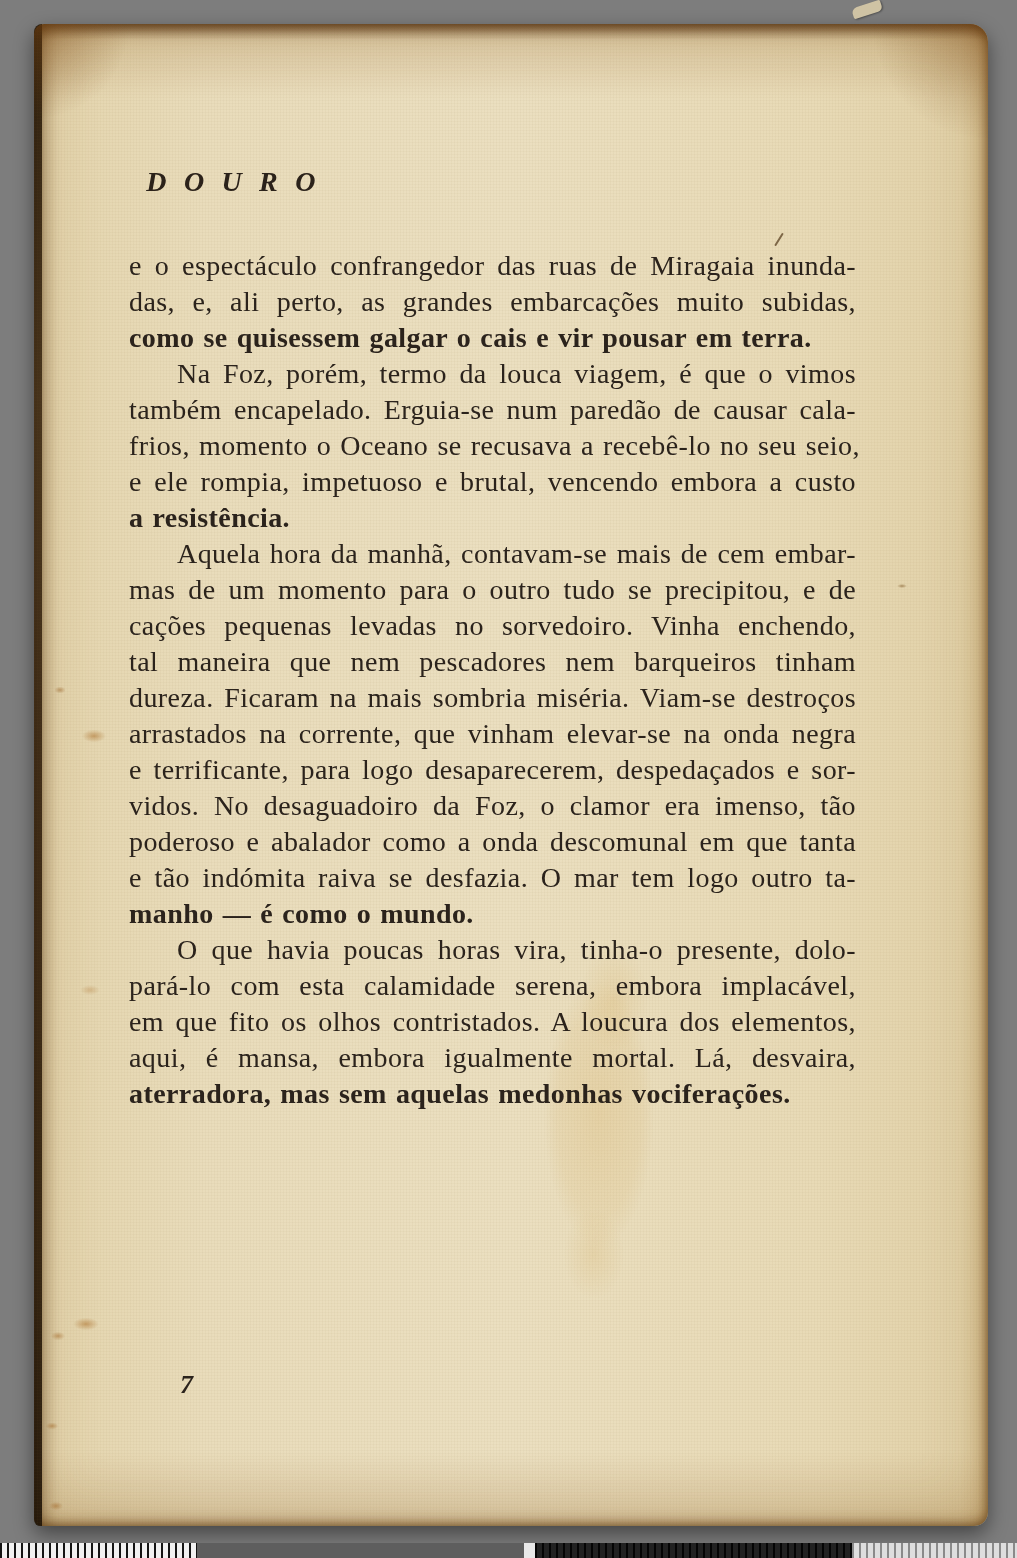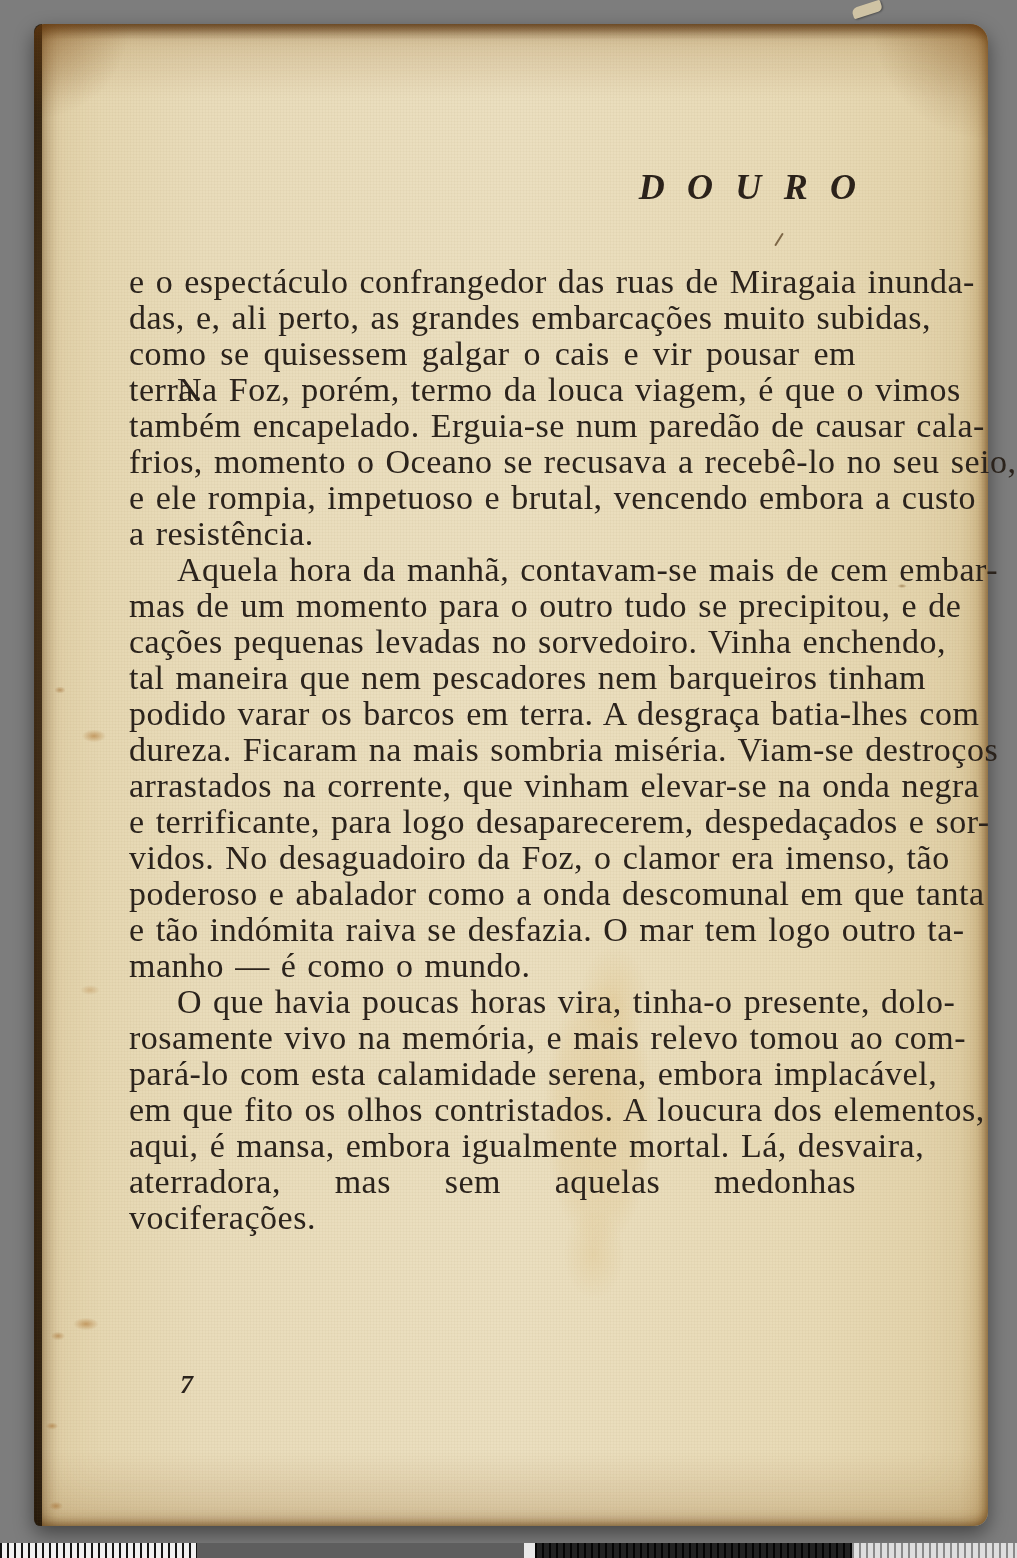--- a/index.html
+++ b/index.html
@@ -55,36 +55,36 @@
       radial-gradient(ellipse 14px 7px at 56px 966px, rgba(170,110,40,.30), transparent 70%),
       radial-gradient(ellipse 18px 9px at 52px 1300px, rgba(170,110,40,.55), transparent 70%),
       radial-gradient(ellipse 10px 6px at 24px 1312px, rgba(160,100,35,.5), transparent 70%),
       radial-gradient(ellipse 9px 5px at 18px 1402px, rgba(160,100,35,.5), transparent 70%),
       radial-gradient(ellipse 10px 6px at 22px 1482px, rgba(160,100,35,.5), transparent 70%),
       radial-gradient(ellipse 7px 3px at 868px 562px, rgba(120,80,30,.55), transparent 70%);
   }
   
   .running-head{
     position:absolute;left:95px;width:727px;top:142px;
-    text-align:right;
+    text-align:left;
     font-style:italic;font-weight:bold;
-    font-size:36px;letter-spacing:.62em;padding-left:.62em;
+    font-size:28px;letter-spacing:.62em;padding-left:.62em;
     color:#2b221a;
   }
   .text-block{
-    position:absolute;left:95px;top:240px;width:727px;
-    font-size:34px;line-height:36px;
+    position:absolute;left:95px;top:224px;width:727px;
+    font-size:28px;line-height:36px;
     color:#2b231c;
     letter-spacing:.015em;word-spacing:.06em;
   }
   .line{
     height:36px;white-space:nowrap;
     text-align:justify;text-align-last:justify;
   }
-  .line.last{text-align-last:left;white-space:normal;}
+  .line.last{text-align-last:left;white-space:normal;font-weight:bold;}
   .line.indent{padding-left:48px;}
   .page-number{
     position:absolute;left:146px;top:1346px;
     font-size:26px;font-weight:bold;font-style:italic;
     color:#2b231c;
   }
   
   .stray-mark{
     position:absolute;left:744px;top:208px;width:2px;height:15px;
     background:#6b5334;transform:rotate(32deg);border-radius:1px;opacity:.85;
@@ -128,32 +128,30 @@
         <div class="line">também encapelado. Erguia-se num paredão de causar cala-</div>
         <div class="line">frios, momento o Oceano se recusava a recebê-lo no seu seio,</div>
         <div class="line">e ele rompia, impetuoso e brutal, vencendo embora a custo</div>
         <div class="line last">a resistência.</div>
       </div>
       <div class="paragraph">
         <div class="line indent">Aquela hora da manhã, contavam-se mais de cem embar-</div>
         <div class="line">mas de um momento para o outro tudo se precipitou, e de</div>
         <div class="line">cações pequenas levadas no sorvedoiro. Vinha enchendo,</div>
         <div class="line">tal maneira que nem pescadores nem barqueiros tinham</div>
-        <div class="line">podido varar os barcos em terra. A desgraça batia-lhes com</div>
         <div class="line">dureza. Ficaram na mais sombria miséria. Viam-se destroços</div>
         <div class="line">arrastados na corrente, que vinham elevar-se na onda negra</div>
         <div class="line">e terrificante, para logo desaparecerem, despedaçados e sor-</div>
         <div class="line">vidos. No desaguadoiro da Foz, o clamor era imenso, tão</div>
         <div class="line">poderoso e abalador como a onda descomunal em que tanta</div>
         <div class="line">e tão indómita raiva se desfazia. O mar tem logo outro ta-</div>
         <div class="line last">manho — é como o mundo.</div>
       </div>
       <div class="paragraph">
         <div class="line indent">O que havia poucas horas vira, tinha-o presente, dolo-</div>
-        <div class="line">rosamente vivo na memória, e mais relevo tomou ao com-</div>
         <div class="line">pará-lo com esta calamidade serena, embora implacável,</div>
         <div class="line">em que fito os olhos contristados. A loucura dos elementos,</div>
         <div class="line">aqui, é mansa, embora igualmente mortal. Lá, desvaira,</div>
         <div class="line last">aterradora, mas sem aquelas medonhas vociferações.</div>
       </div>
     </div>
 
   <div class="page-number">7</div>
 </div>
 

